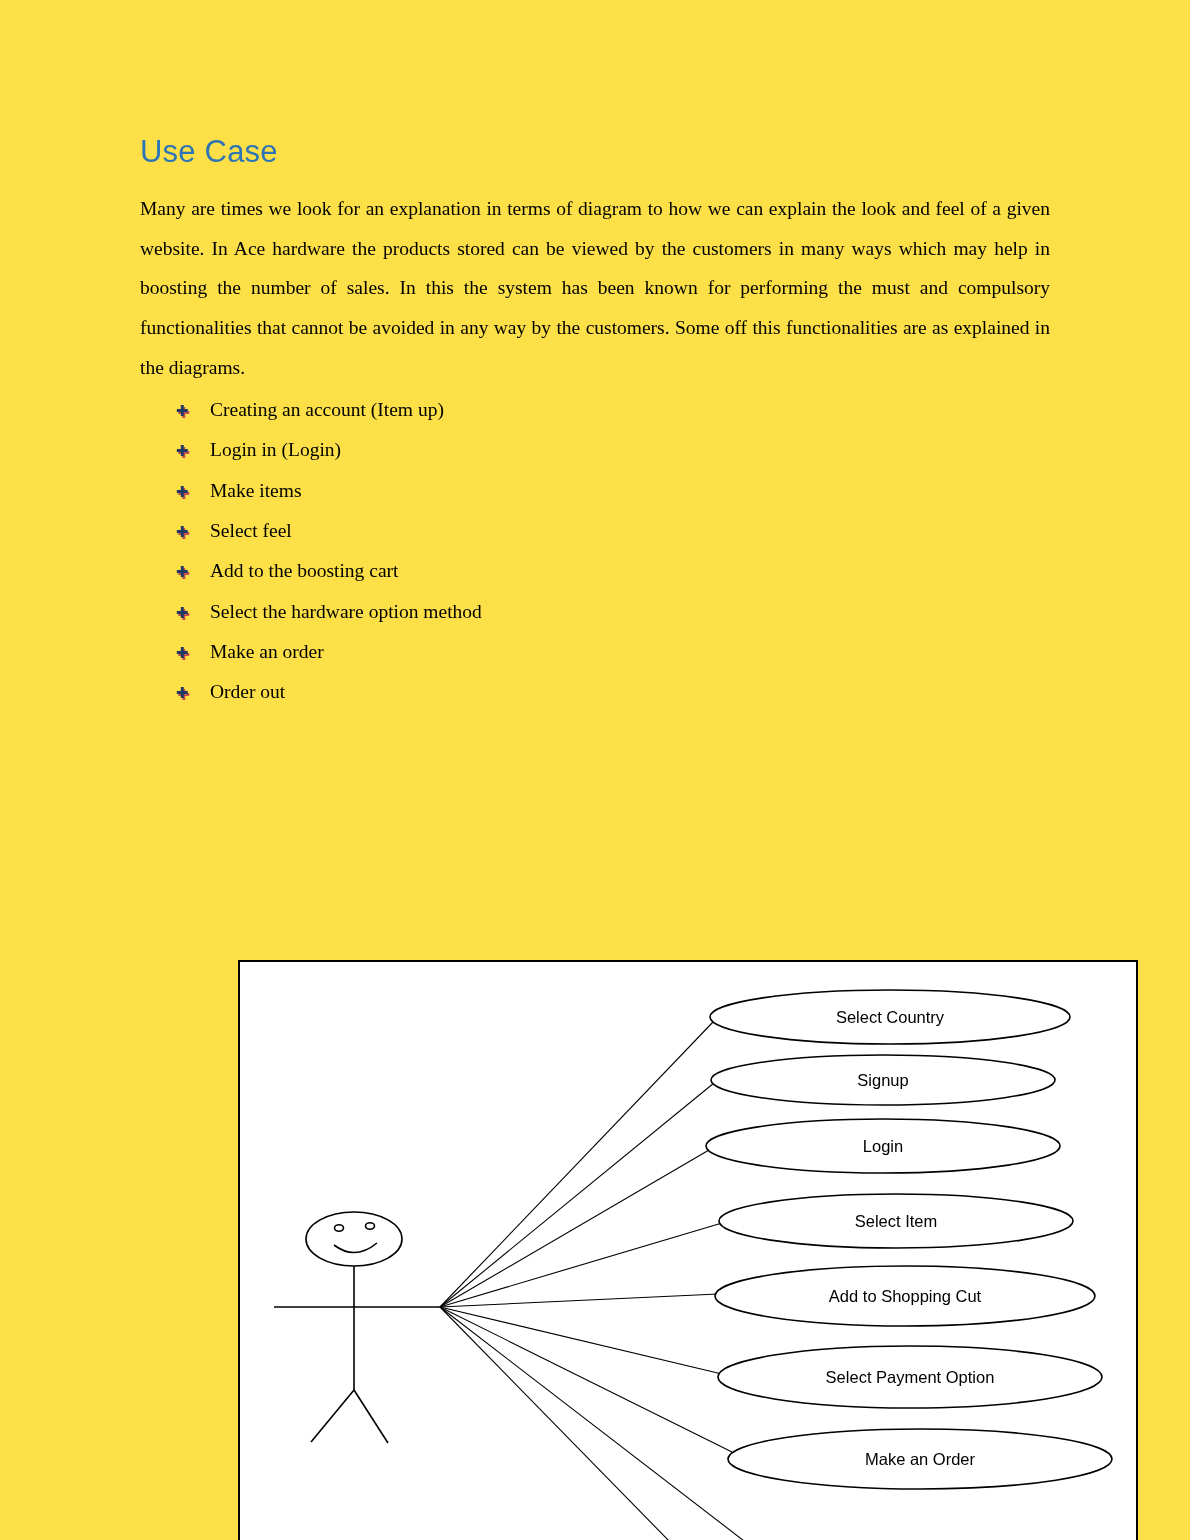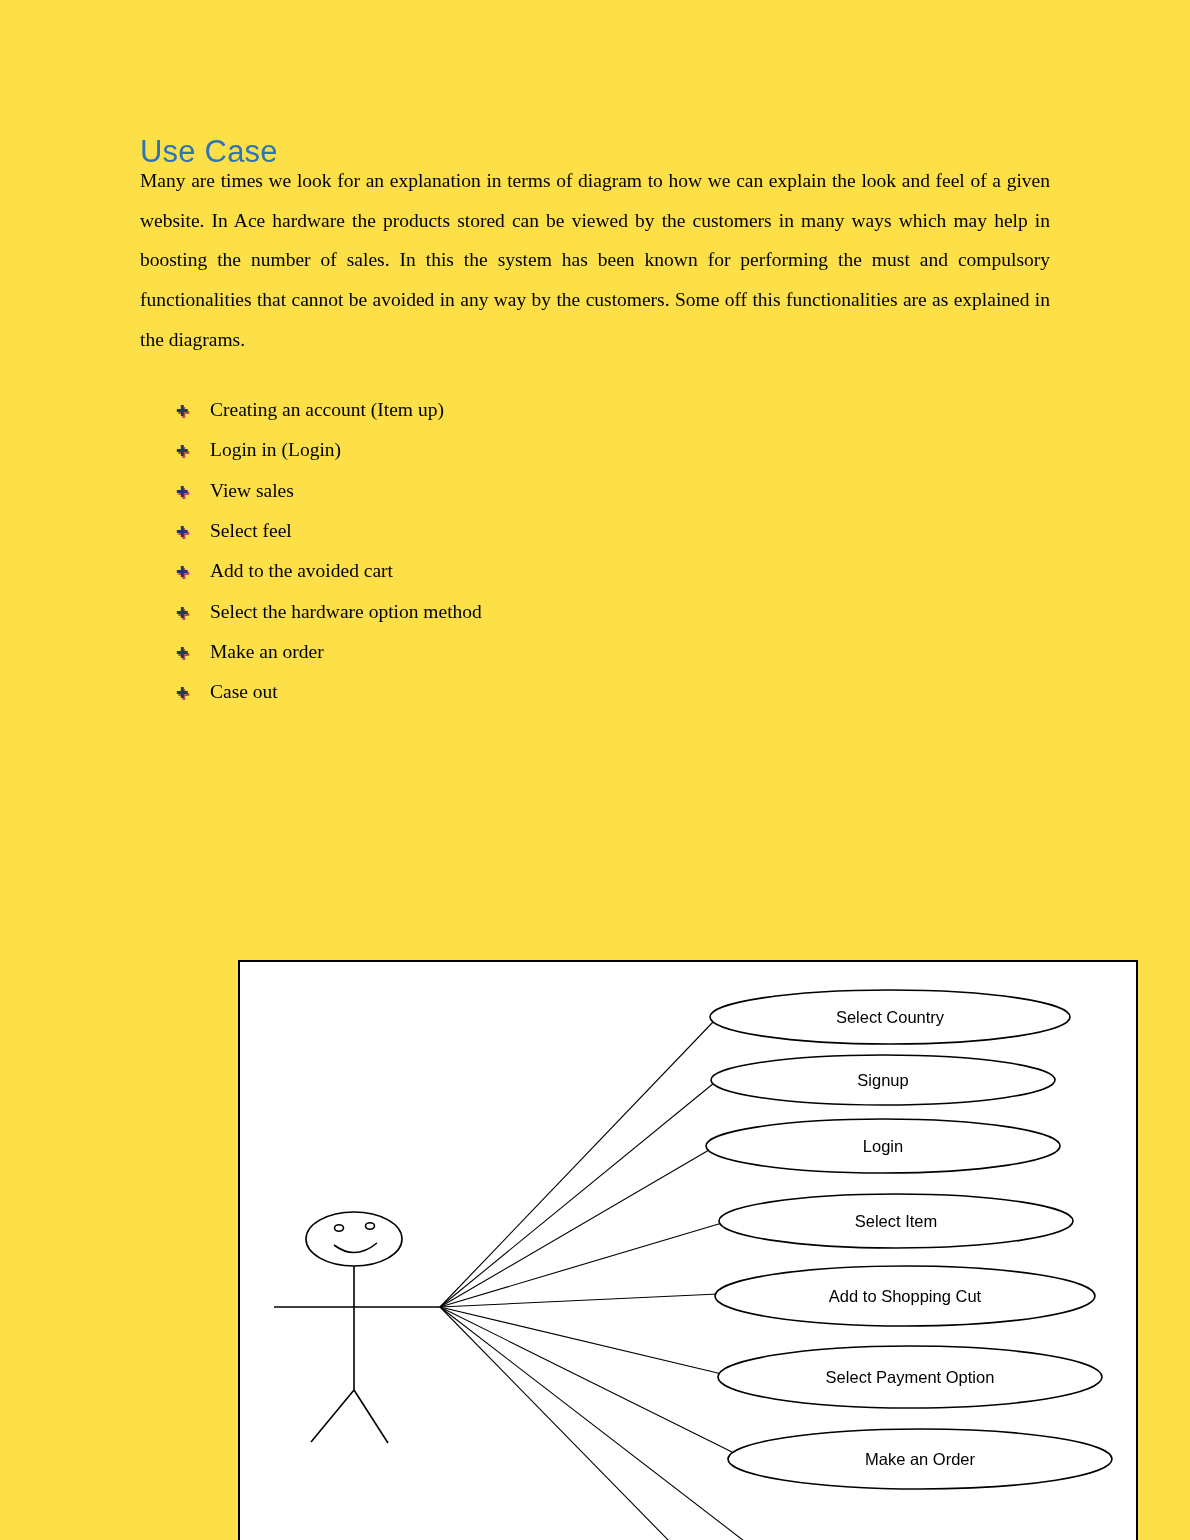--- a/index.html
+++ b/index.html
@@ -19,21 +19,21 @@
     top: 134px;
     font-family: "Liberation Sans", sans-serif;
     font-size: 31px;
     font-weight: 400;
     color: #2e75b5;
     letter-spacing: 0.2px;
   }
   .paragraph {
     position: absolute;
     left: 140px;
-    top: 161px;
+    top: 189px;
     width: 910px;
     font-size: 19.5px;
     line-height: 39.7px;
     text-align: justify;
   }
   .bullet-list {
     position: absolute;
     left: 176px;
     top: 390px;
     width: 800px;
@@ -88,41 +88,41 @@
     <li>
       <span class="bullet-glyph">✚</span>
       <span>Creating an account (Item up)</span>
     </li>
     <li>
       <span class="bullet-glyph">✚</span>
       <span>Login in (Login)</span>
     </li>
     <li>
       <span class="bullet-glyph">✚</span>
-      <span>View sales</span>
+      <span>Make items</span>
     </li>
     <li>
       <span class="bullet-glyph">✚</span>
       <span>Select feel</span>
     </li>
     <li>
       <span class="bullet-glyph">✚</span>
-      <span>Add to the avoided cart</span>
+      <span>Add to the boosting cart</span>
     </li>
     <li>
       <span class="bullet-glyph">✚</span>
       <span>Select the hardware option method</span>
     </li>
     <li>
       <span class="bullet-glyph">✚</span>
       <span>Make an order</span>
     </li>
     <li>
       <span class="bullet-glyph">✚</span>
-      <span>Case out</span>
+      <span>Order out</span>
     </li>
   </ul>
 
   <div class="diagram-box">
     <svg class="diagram-svg" width="896" height="600" viewBox="0 0 896 600" xmlns="http://www.w3.org/2000/svg">
 
       <g>
         <line class="uc-line" x1="200" y1="345" x2="473" y2="60"></line>
         <line class="uc-line" x1="200" y1="345" x2="474" y2="121"></line>
         <line class="uc-line" x1="200" y1="345" x2="469" y2="188"></line>

